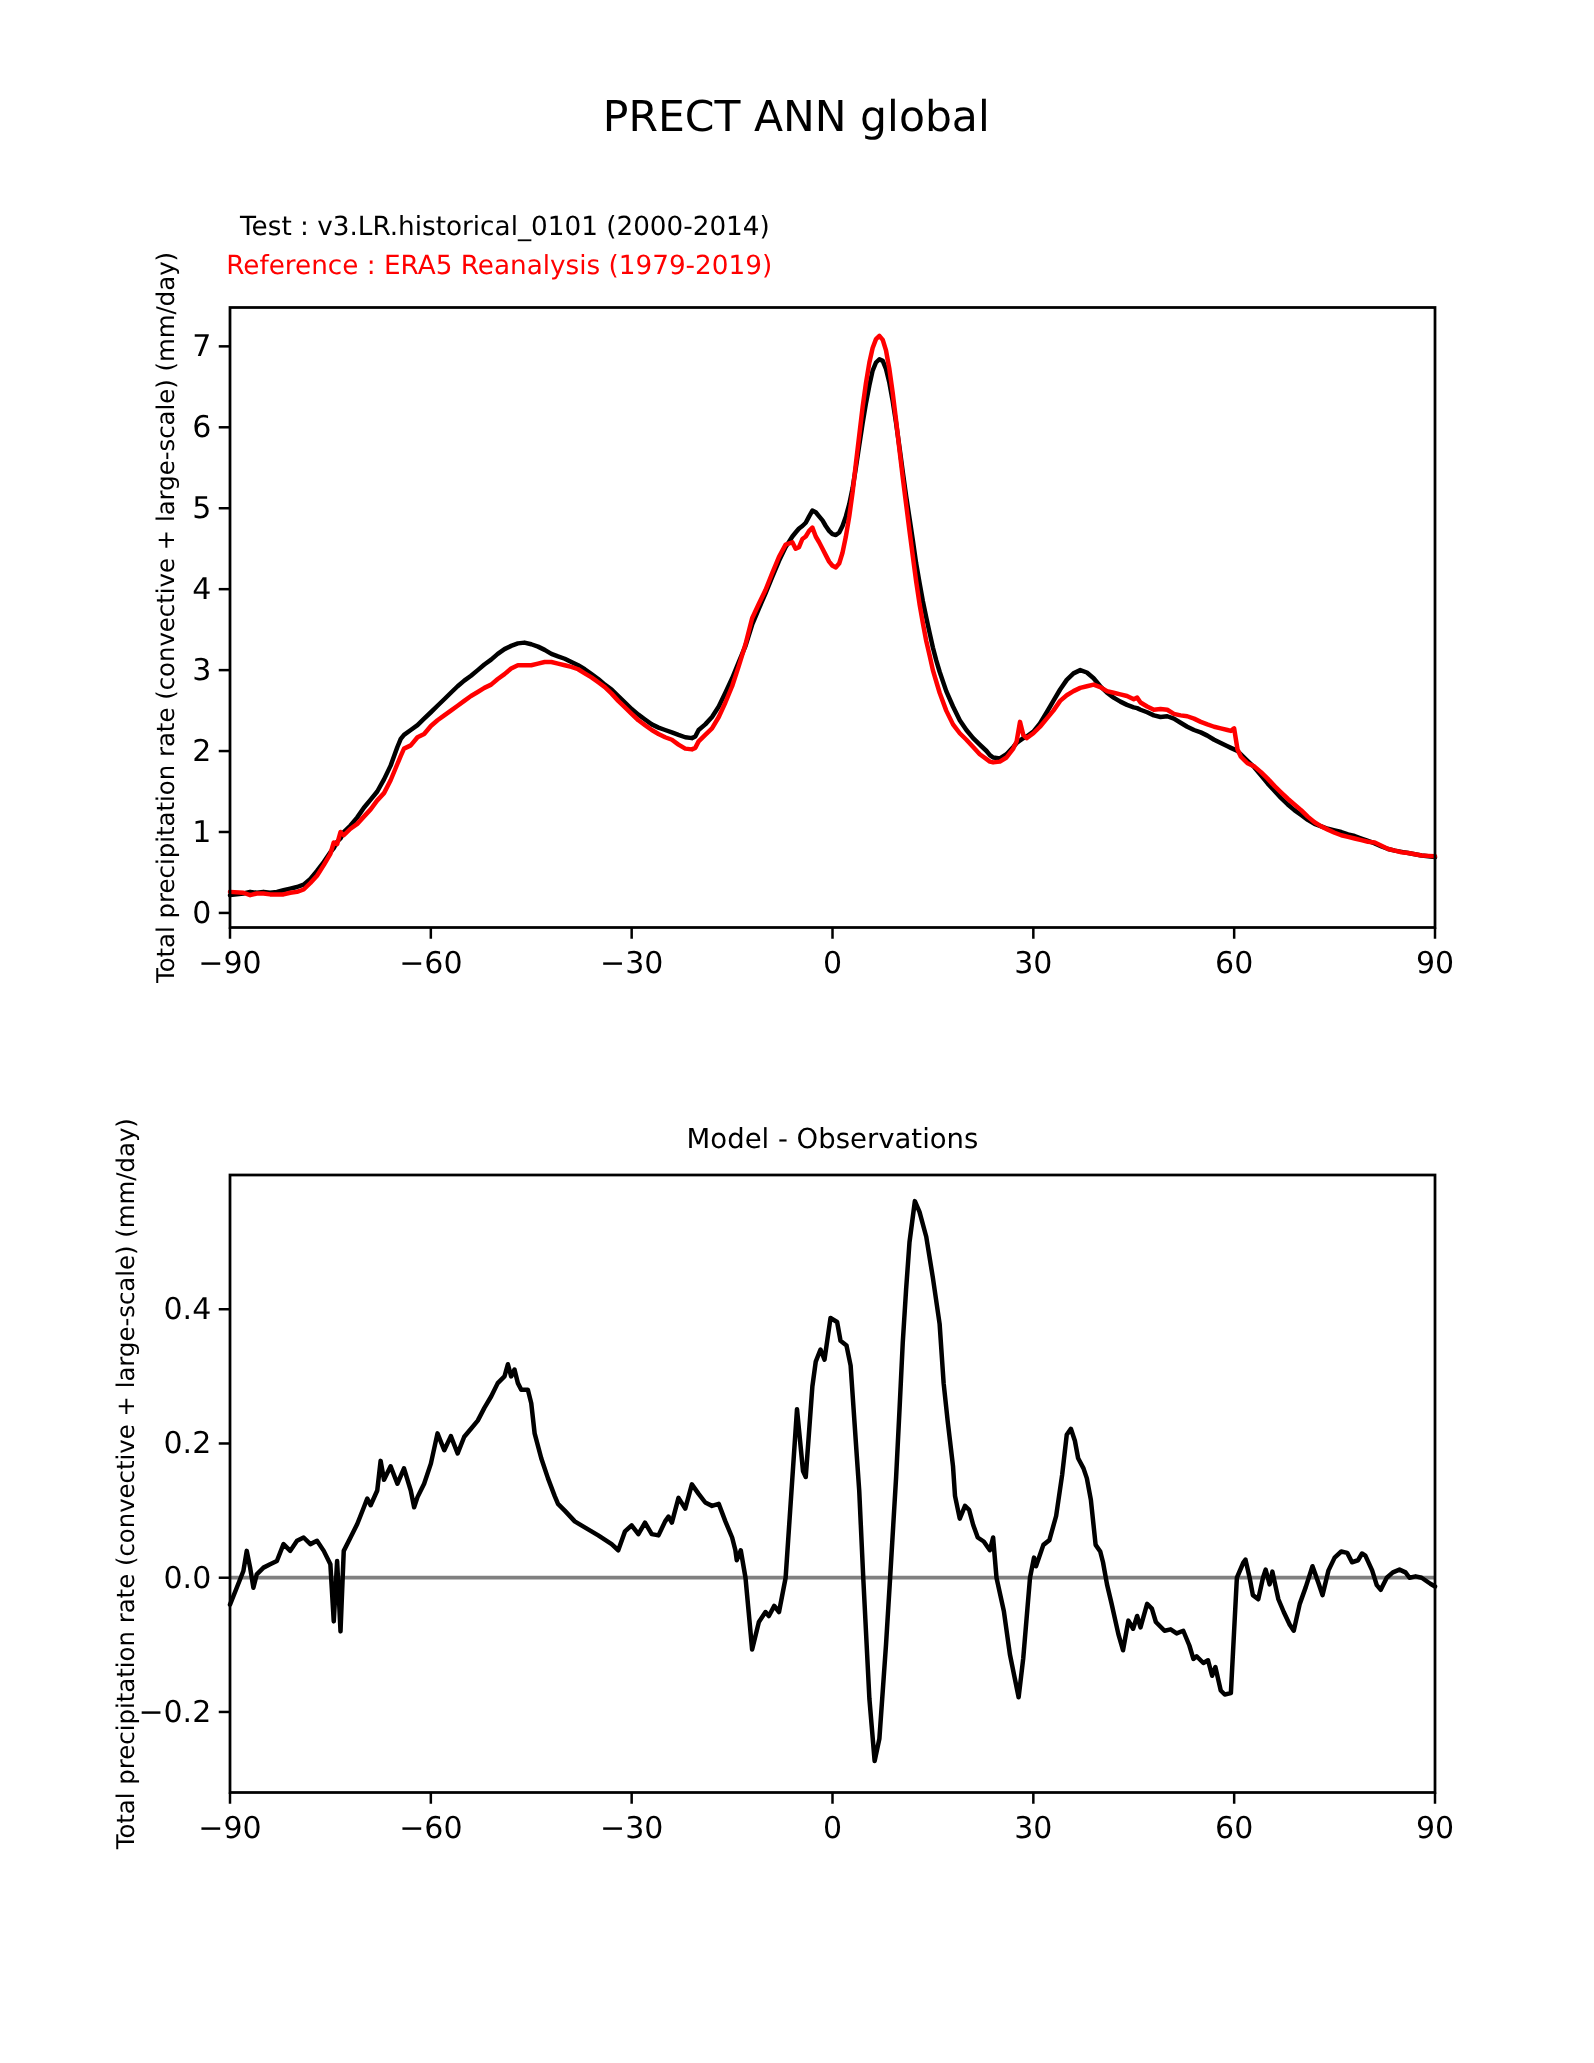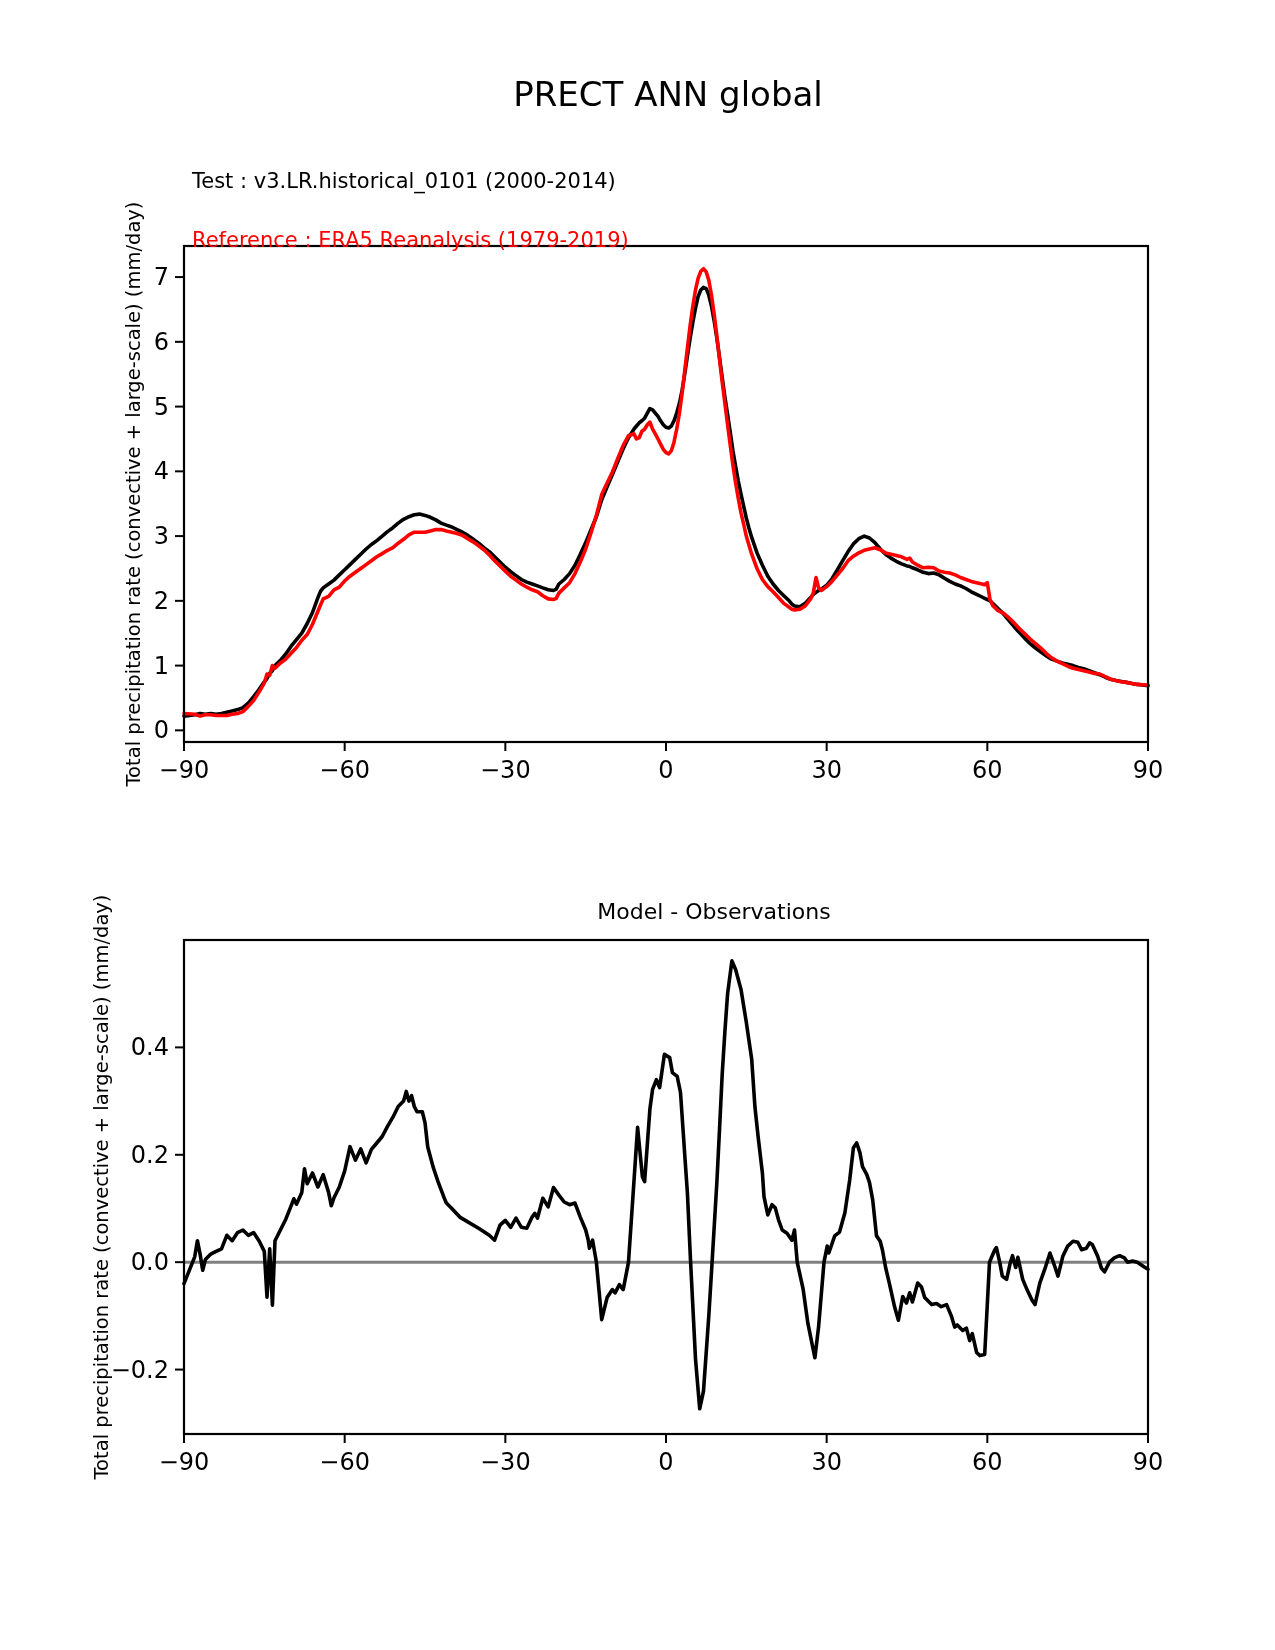--- a/index.html
+++ b/index.html
@@ -1,23 +1,23 @@
 <!DOCTYPE html>
 <html><head>
 <meta charset="utf-8">
 <style>
   html,body{margin:0;padding:0;background:#ffffff;}
   body{width:1275px;height:1650px;position:relative;overflow:hidden;
        font-family:"DejaVu Sans",sans-serif;color:#000;}
   .abs{position:absolute;white-space:nowrap;}
-  .fig-title{font-size:34px;transform:translateX(-50%);margin-left:31px;}
+  .fig-title{font-size:34px;transform:translateX(-50%);}
   .legend-line{font-size:21px;}
   .legend-ref{color:#ff0000;}
   .ylab{font-size:19.5px;transform:translate(-50%,-50%) rotate(-90deg);}
-  .sub-title{font-size:22px;transform:translateX(-50%);margin-left:48px;}
+  .sub-title{font-size:22px;transform:translateX(-50%);}
   svg{position:absolute;left:0;top:0;}
 </style>
 </head>
 <body>
 
 <div class="page">
 
   <svg id="figure-svg" width="1275" height="1650" viewBox="0 0 1275 1650">
       <g>
         <polyline points="184.0,716.1 194.7,714.8 200.1,713.5 205.4,714.2 210.8,713.5 216.1,714.2 221.5,713.5 226.8,712.2 232.2,710.9 237.6,709.6 242.9,707.7 248.3,703.1 253.6,696.7 259.0,689.6 264.3,681.8 267.0,678.5 269.7,673.4 272.4,670.8 275.0,665.6 280.4,660.4 285.8,653.9 291.1,646.2 296.5,639.7 301.8,633.2 307.2,623.5 312.5,612.5 317.9,597.6 320.6,591.1 323.2,587.9 328.6,584.0 334.0,580.1 339.3,574.9 344.7,569.8 350.0,564.6 355.4,559.4 360.7,554.2 366.1,549.0 371.4,544.5 376.8,540.6 382.2,536.1 387.5,531.6 392.9,527.7 398.2,523.1 403.6,519.3 408.9,516.7 414.3,514.7 419.6,514.1 425.0,515.4 430.4,517.3 435.7,519.9 441.1,523.1 446.4,525.1 451.8,527.0 457.1,529.6 462.5,532.2 467.8,535.4 473.2,539.3 478.6,543.2 483.9,547.7 489.3,551.6 494.6,556.8 500.0,562.0 505.3,567.2 510.7,571.7 516.0,575.6 521.4,579.5 526.8,582.1 532.1,584.0 537.5,585.9 542.8,587.9 548.2,589.8 553.5,590.5 556.2,589.2 558.9,584.0 564.2,579.5 569.6,573.6 575.0,565.2 580.3,554.2 585.7,542.6 591.0,529.6 596.4,516.7 601.7,499.8 607.1,486.9 612.4,474.6 617.8,461.6 623.2,448.7 628.5,437.7 633.9,429.2 636.5,426.0 639.2,422.8 641.9,420.8 644.6,418.2 647.3,413.1 649.9,408.5 652.6,409.8 655.3,413.1 658.0,416.3 660.6,420.8 663.3,424.7 666.0,427.3 668.7,428.0 671.4,426.0 674.0,420.8 676.7,413.1 679.4,403.3 682.1,390.4 684.7,374.2 687.4,356.1 690.1,338.6 692.8,322.4 695.5,308.2 698.1,296.5 700.8,290.0 703.5,287.4 706.2,288.7 708.8,295.2 711.5,306.2 714.2,321.1 716.9,338.6 719.6,358.0 722.2,377.4 724.9,396.9 727.6,414.4 730.3,432.5 732.9,450.6 735.6,466.2 738.3,481.0 741.0,494.0 743.7,506.3 746.3,518.0 749.0,528.3 751.7,537.4 757.0,552.9 762.4,565.2 767.8,576.2 773.1,584.0 778.5,590.5 783.8,595.7 789.2,600.8 791.9,604.1 794.5,606.0 799.9,606.7 805.2,603.4 810.6,597.6 813.3,594.4 816.0,592.4 818.6,590.5 821.3,589.2 826.7,585.3 832.0,578.8 837.4,569.8 842.7,560.7 848.1,551.6 853.4,543.9 858.8,538.7 864.2,536.1 869.5,538.0 874.9,542.6 880.2,549.0 885.6,554.2 890.9,558.1 896.3,561.3 901.6,563.9 907.0,565.9 909.7,566.5 912.4,567.8 917.7,569.8 923.1,572.3 928.4,573.6 933.8,573.0 939.1,574.9 944.5,578.2 949.8,581.4 955.2,584.0 960.6,585.9 965.9,588.5 971.3,591.8 976.6,594.4 982.0,597.0 984.7,598.3 987.3,599.5 990.0,600.8 992.7,603.4 998.0,608.6 1003.4,613.8 1008.8,620.3 1014.1,626.7 1019.5,632.6 1024.8,638.4 1030.2,643.6 1035.5,648.1 1040.9,652.0 1046.2,655.9 1051.6,659.1 1057.0,661.1 1062.3,663.0 1067.7,664.3 1073.0,665.6 1078.4,667.5 1083.7,668.8 1089.1,670.8 1094.4,672.7 1099.8,674.7 1105.2,677.2 1110.5,679.2 1115.9,680.5 1121.2,681.5 1126.6,682.4 1131.9,683.4 1137.3,684.4 1142.6,685.0 1148.0,685.7" fill="none" stroke="#000000" stroke-width="3.6" stroke-linejoin="round" stroke-linecap="round"></polyline>
@@ -80,21 +80,21 @@
         <text x="169" y="1162.782608695652" text-anchor="end" style="font:24px 'DejaVu Sans', sans-serif;fill:#000">0.2</text>
         <line x1="184" y1="1047.391304347826" x2="175" y2="1047.391304347826" stroke="#000" stroke-width="2"></line>
         <text x="169" y="1055.391304347826" text-anchor="end" style="font:24px 'DejaVu Sans', sans-serif;fill:#000">0.4</text>
       </g>
     </svg>
 
   <div class="abs fig-title" style="left:637px;top:74px;">PRECT ANN global</div>
 
   <div class="abs legend-line" style="left:192px;top:169px;">Test : v3.LR.historical_0101 (2000-2014)</div>
 
-  <div class="abs legend-line legend-ref" style="left:192px;top:200px;margin-top:28px;">Reference : ERA5 Reanalysis (1979-2019)</div>
+  <div class="abs legend-line legend-ref" style="left:181px;top:200px;">Reference : ERA5 Reanalysis (1979-2019)</div>
 
   <div class="abs ylab" style="left:133px;top:494px;">Total precipitation rate (convective + large-scale) (mm/day)</div>
 
   <div class="abs sub-title" style="left:666px;top:899px;">Model - Observations</div>
 
   <div class="abs ylab" style="left:101px;top:1187px;">Total precipitation rate (convective + large-scale) (mm/day)</div>
 
 </div>
 
 </body></html>

